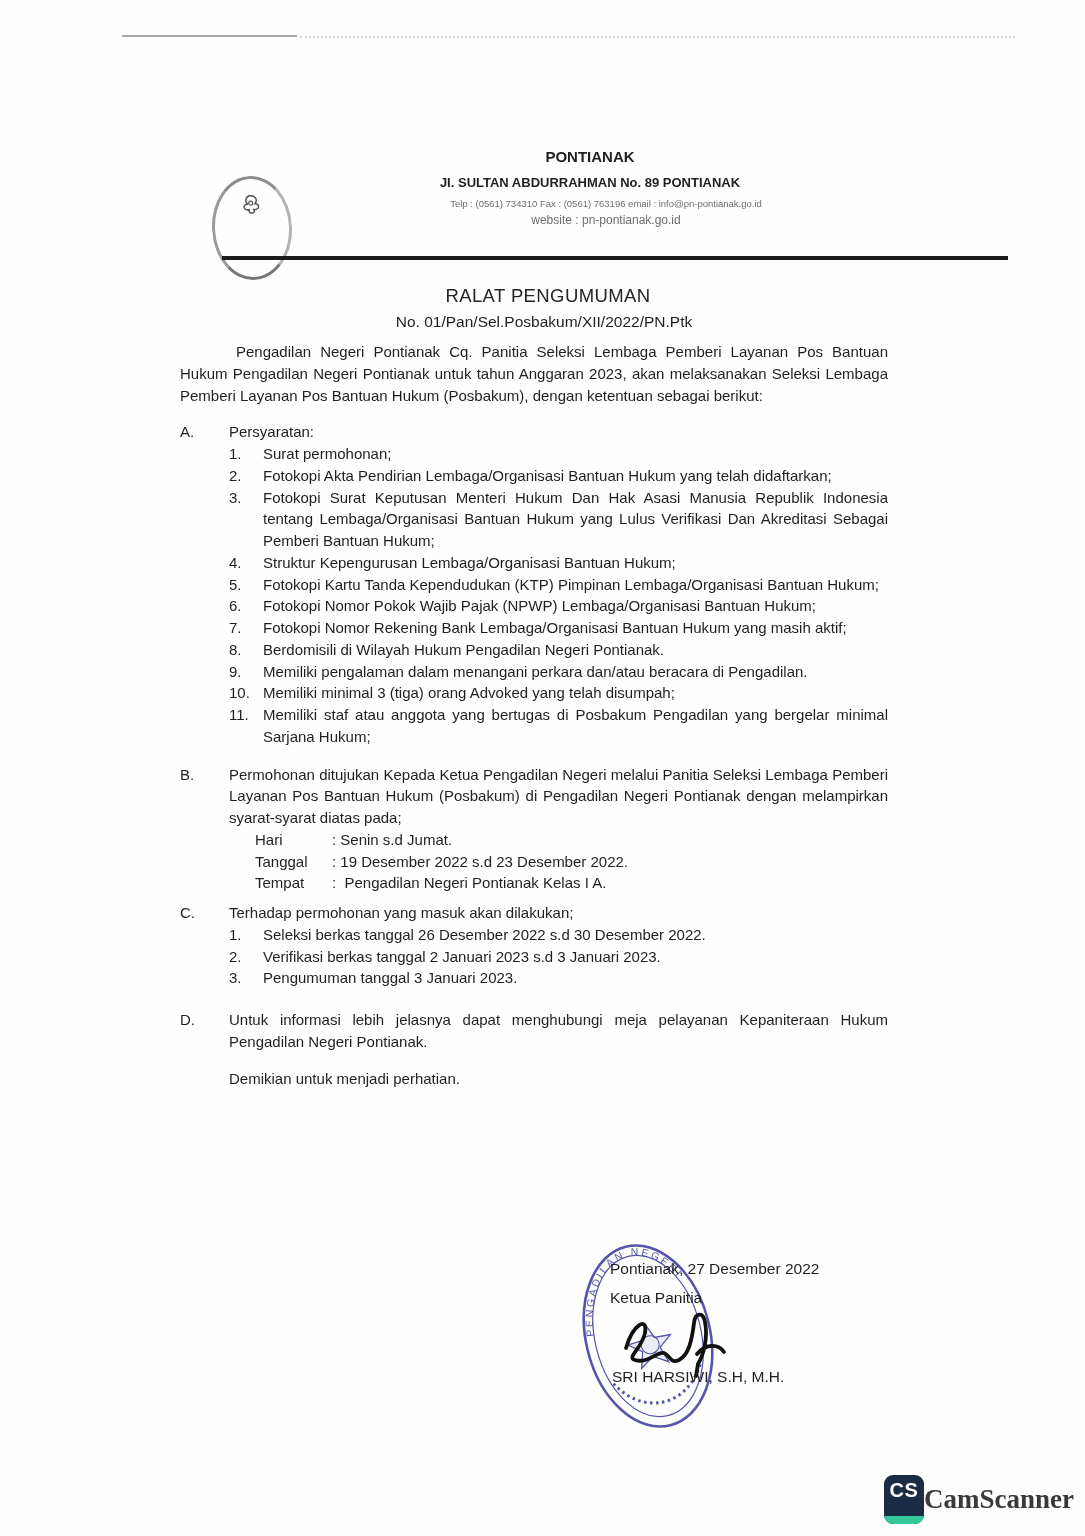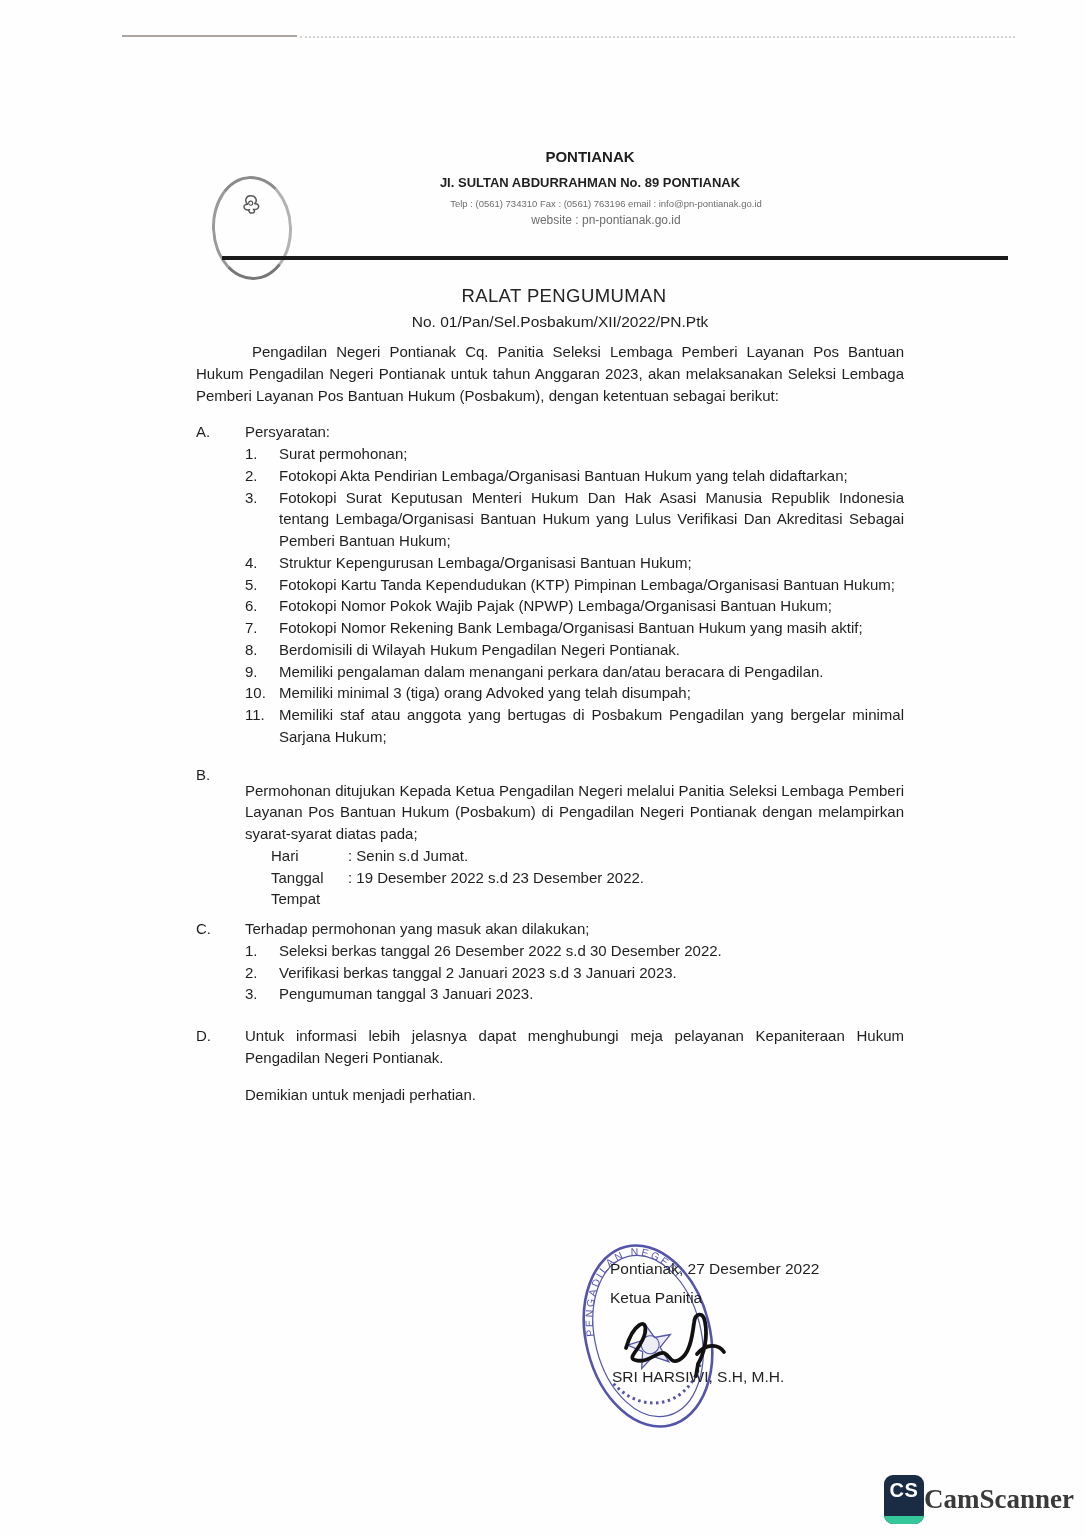--- a/index.html
+++ b/index.html
@@ -26,21 +26,21 @@
     position:absolute;left:205px;top:144px;width:770px;text-align:center;
   }
   .h-line1{font-weight:bold;font-size:15px;letter-spacing:.2px;line-height:1.55;}
   .h-line2{font-weight:bold;font-size:15px;line-height:1.7;}
   .h-address{font-weight:bold;font-size:13px;line-height:1.7;margin-top:2px;}
   .h-contact{font-size:9.5px;color:#6d6d6d;line-height:1.5;margin-top:3px;transform:translateX(16px);filter:blur(.3px);}
   .h-website{font-size:12px;color:#6d6d6d;line-height:1.5;transform:translateX(16px);filter:blur(.3px);}
   .header-rule{position:absolute;left:222px;top:256px;width:786px;height:3.5px;background:#1b1b1b;}
 
   
-  .content{position:absolute;left:196px;top:284px;width:708px;font-size:15px;line-height:21.75px;}
+  .content{position:absolute;left:180px;top:284px;width:708px;font-size:15px;line-height:21.75px;}
   .doc-title{text-align:center;font-size:18.5px;letter-spacing:.4px;color:#242424;line-height:24px;transform:translateX(14px);}
   .doc-number{text-align:center;font-size:15.5px;margin-top:3px;line-height:22px;transform:translateX(10px);}
   .intro{margin-top:8px;text-align:justify;text-indent:56px;}
 
   .sec{display:flex;align-items:flex-start;}
   .sec-label{width:49px;flex:0 0 49px;}
   .sec-body{flex:1;text-align:justify;}
   .sec-b{margin-top:16px;}
   .sec-c{margin-top:8px;}
   .sec-d{margin-top:20px;}
@@ -146,33 +146,34 @@
         <div class="item">
             <div class="item-num">11.</div>
             <div class="item-text">Memiliki staf atau anggota yang bertugas di Posbakum Pengadilan yang bergelar minimal Sarjana Hukum;</div>
           </div>
       </div>
     </div>
 
     <div class="sec sec-b">
       <div class="sec-label">B.</div>
       <div class="sec-body">
-        <div style="text-align:justify;margin-top:16px;">Permohonan ditujukan Kepada Ketua Pengadilan Negeri melalui Panitia Seleksi Lembaga Pemberi Layanan Pos Bantuan Hukum (Posbakum) di Pengadilan Negeri Pontianak dengan melampirkan syarat-syarat diatas pada;</div>
+        <div style="text-align:justify;">Permohonan ditujukan Kepada Ketua Pengadilan Negeri melalui Panitia Seleksi Lembaga Pemberi Layanan Pos Bantuan Hukum (Posbakum) di Pengadilan Negeri Pontianak dengan melampirkan syarat-syarat diatas pada;</div>
       </div>
     </div>
     <div class="detail">
       <div class="detail-key">Hari</div>
       <div class="detail-val">: Senin s.d Jumat.</div>
     </div>
     <div class="detail">
       <div class="detail-key">Tanggal</div>
       <div class="detail-val">: 19 Desember 2022 s.d 23 Desember 2022.</div>
     </div>
     <div class="detail">
       <div class="detail-key">Tempat</div>
+      <div class="detail-val">:  Pengadilan Negeri Pontianak Kelas I A.</div>
     </div>
 
     <div class="sec sec-c">
       <div class="sec-label">C.</div>
       <div class="sec-body">
         <div>Terhadap permohonan yang masuk akan dilakukan;</div>
         <div class="item">
             <div class="item-num">1.</div>
             <div class="item-text">Seleksi berkas tanggal 26 Desember 2022 s.d 30 Desember 2022.</div>
           </div>

